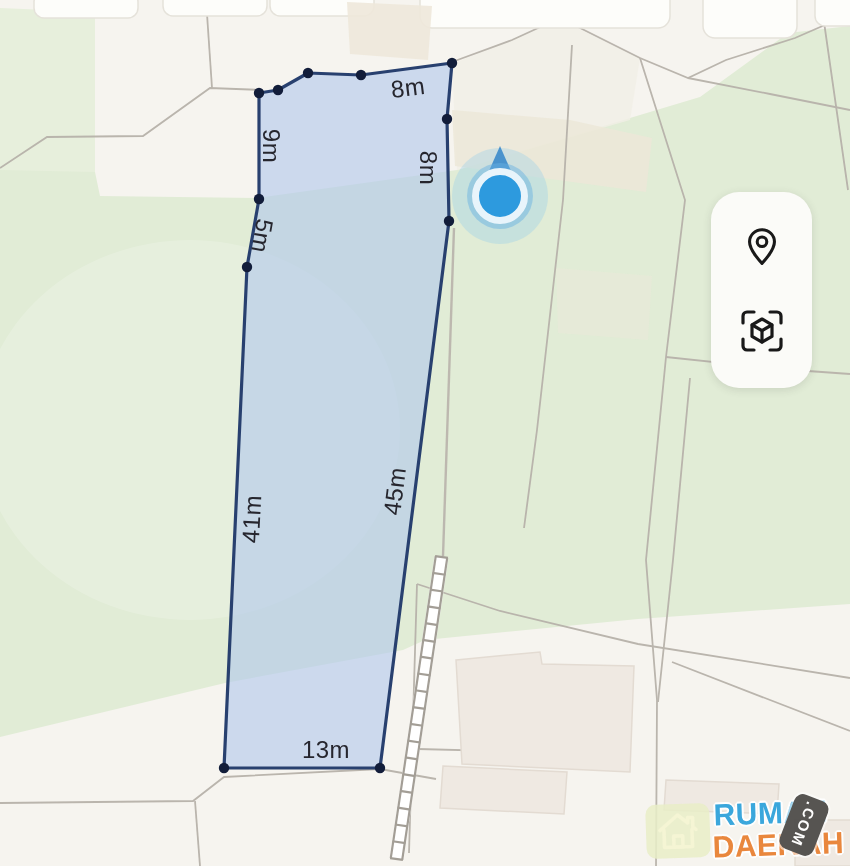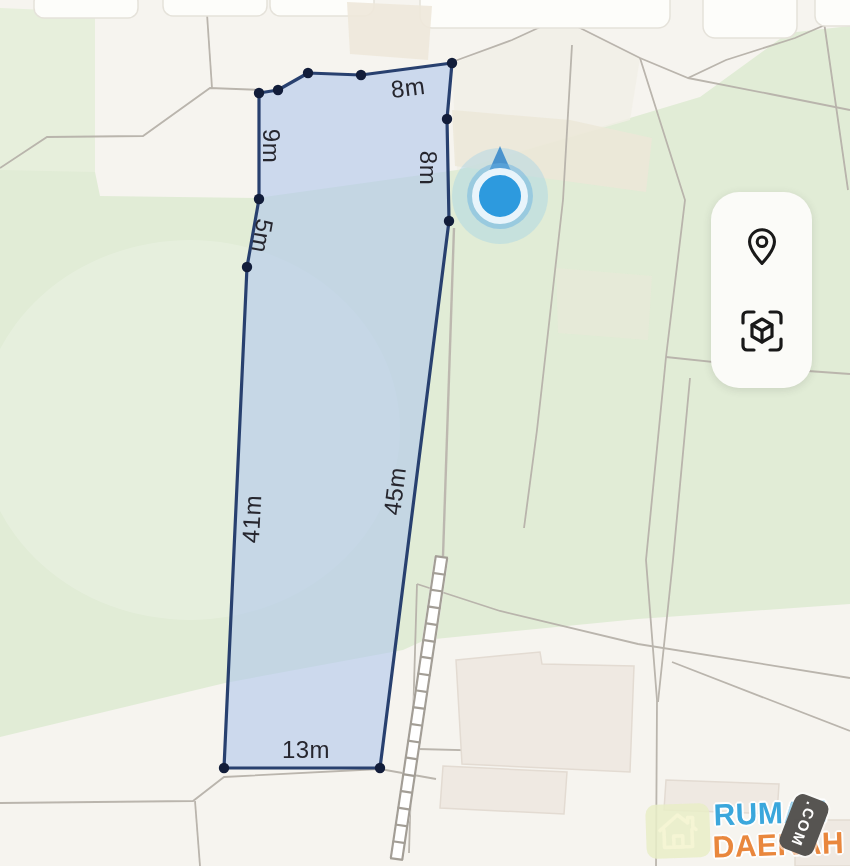--- a/index.html
+++ b/index.html
@@ -133,21 +133,21 @@
       </g>
   </svg>
 
   <div id="labels">
       <div class="meas-label" style="left: 408px; top: 88px; transform: translate(-50%, -50%) rotate(-7deg);">8m</div>
       <div class="meas-label" style="left: 428px; top: 168px; transform: translate(-50%, -50%) rotate(90deg);">8m</div>
       <div class="meas-label" style="left: 271px; top: 146px; transform: translate(-50%, -50%) rotate(90deg);">9m</div>
       <div class="meas-label" style="left: 262px; top: 236px; transform: translate(-50%, -50%) rotate(100deg);">5m</div>
       <div class="meas-label" style="left: 252px; top: 519px; transform: translate(-50%, -50%) rotate(-87deg);">41m</div>
       <div class="meas-label" style="left: 395px; top: 491px; transform: translate(-50%, -50%) rotate(-83deg);">45m</div>
-      <div class="meas-label" style="left: 306px; top: 750px; transform: translate(-50%, -50%) rotate(0deg);">13m</div>
+      <div class="meas-label" style="left: 326px; top: 750px; transform: translate(-50%, -50%) rotate(0deg);">13m</div>
     </div>
 
   <div class="marker" id="marker" style="left: 500px; top: 196px;">
     <div class="halo-outer"></div>
     <div class="cone"></div>
     <div class="halo-mid"></div>
     <div class="ring"></div>
   </div>
 
   <div class="panel">

